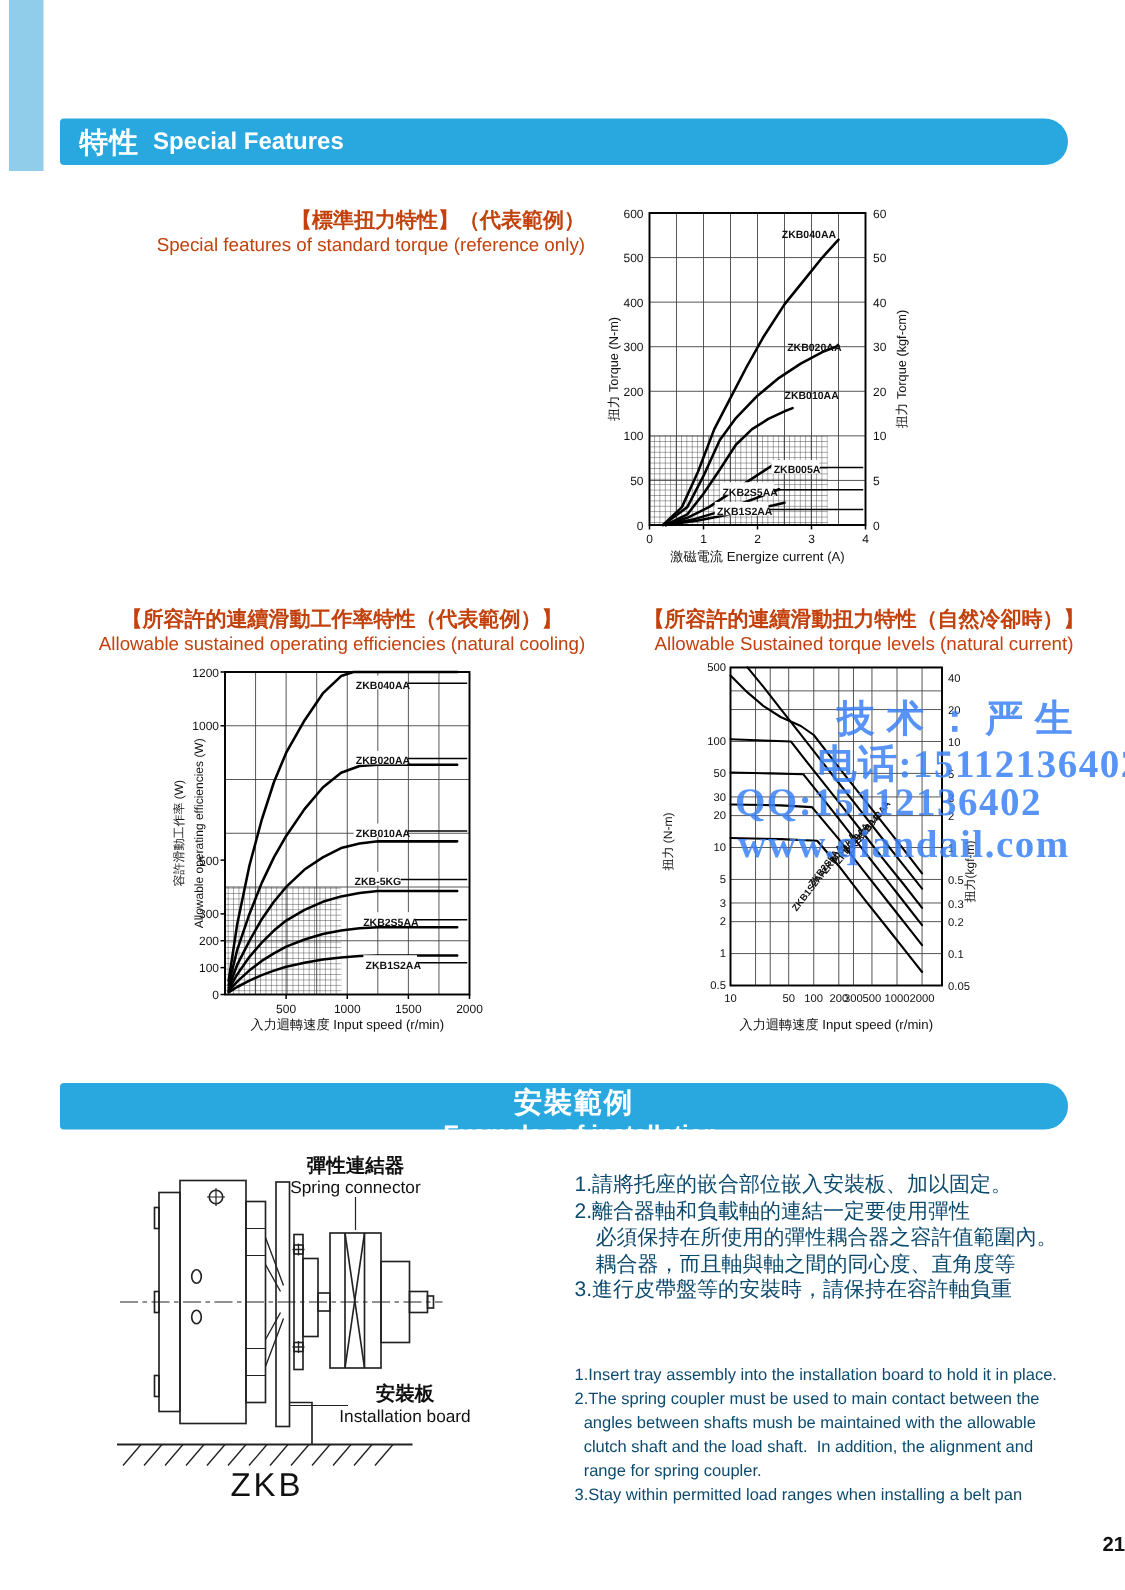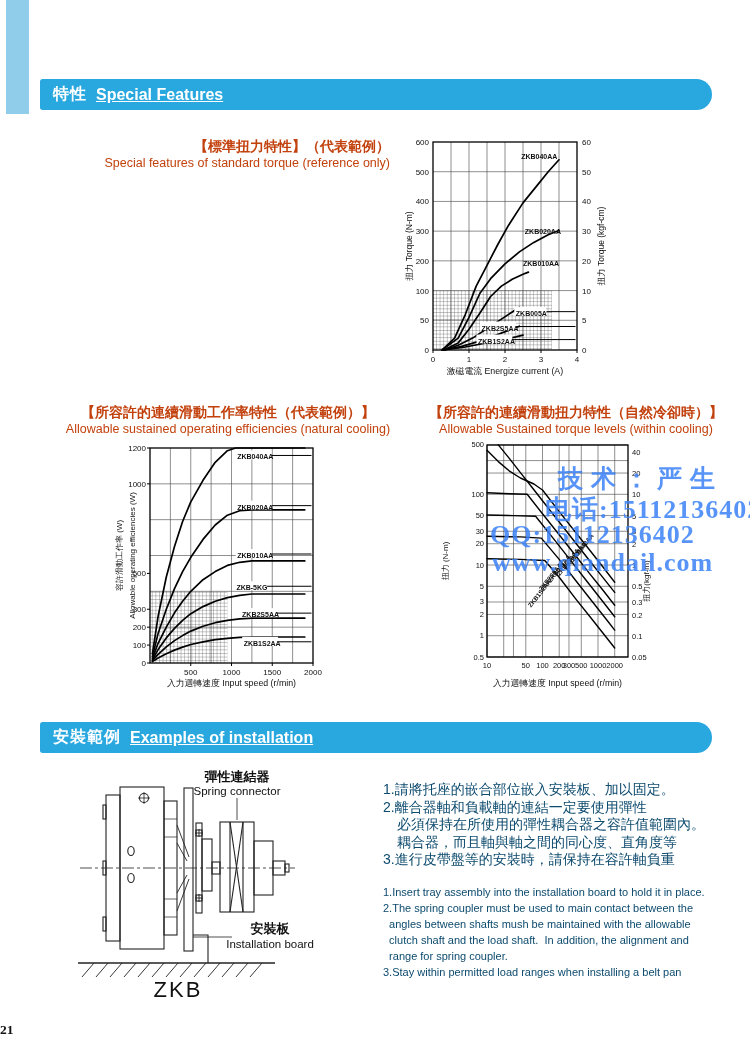--- a/index.html
+++ b/index.html
@@ -2,47 +2,47 @@
 <html><head>
 <meta charset="utf-8">
 <style>
   html,body{margin:0;padding:0;background:#fff;}
   .page{position:relative;width:750px;height:1060px;background:#ffffff;overflow:hidden;
         font-family:"Liberation Sans",sans-serif;color:#111;}
   .accent{position:absolute;left:6px;top:0;width:23px;height:114px;background:#8fcdeb;}
   .hdr{position:absolute;left:40px;height:31px;width:672px;background:#29a8e0;
        border-radius:3px 17px 17px 3px;color:#fff;display:flex;align-items:center;
        padding-left:13px;box-sizing:border-box;}
-  .hdr .zh{font-size:16px;font-weight:bold;letter-spacing:1px;}
-  .hdr .en{font-size:16px;font-weight:bold;margin-left:9px;text-decoration:underline;}
-  #hdr1{top:79px;} #hdr2{top:722px;}
+  .hdr .zh{font-size:19px;font-weight:bold;letter-spacing:1px;}
+  .hdr .en{font-size:16px;font-weight:bold;margin-left:9px;}
+  #hdr1{top:79px;} #hdr2{top:722px;flex-direction:column;}
   .ctitle{position:absolute;color:#c2410c;}
   .ctitle .zh{font-size:14px;font-weight:bold;line-height:18px;}
   .ctitle .en{font-size:12.5px;line-height:16px;}
   #ct1{left:58px;top:137px;width:332px;text-align:right;}
   #ct2{left:36px;top:403px;width:384px;text-align:center;}
   #ct3{left:415px;top:403px;width:322px;text-align:center;}
   svg{position:absolute;overflow:visible;}
   #chart1{left:400px;top:132px;}
   #chart2{left:105px;top:437px;}
   #chart3{left:440px;top:437px;}
   #diagram{left:60px;top:765px;}
   #chart1 text,#chart2 text,#chart3 text,#diagram text{font-family:"Liberation Sans",sans-serif;}
   .wm{position:absolute;color:#3b82f6;opacity:.85;font-family:"Liberation Serif",serif;
       white-space:nowrap;z-index:5;font-weight:bold;}
   #wm1{left:558px;top:462px;font-size:25px;letter-spacing:8px;}
   #wm2{left:545px;top:492px;font-size:26px;letter-spacing:1px;}
   #wm3{left:490px;top:520px;font-size:26px;letter-spacing:1px;}
   #wm4{left:492px;top:548px;font-size:26px;letter-spacing:1px;}
   .notes{position:absolute;left:383px;width:360px;color:#0c4a6e;}
   #notes-zh{top:781px;font-size:14px;line-height:17.5px;}
-  #notes-en{top:884px;font-size:11px;line-height:16px;}
+  #notes-en{top:909px;font-size:11px;line-height:16px;}
   .notes div{white-space:pre;}
-  #pagenum{position:absolute;left:0;right:0;top:1022px;text-align:left;
-           font-size:13.5px;font-weight:bold;font-family:Liberation Serif, serif;}
+  #pagenum{position:absolute;left:0;right:0;top:1022px;text-align:right;
+           font-size:13.5px;font-weight:bold;}
   .dzh{font-size:13px;fill:#111;font-weight:600;}
   .den{font-size:11.5px;fill:#111;}
   .dcap{font-size:22px;fill:#111;letter-spacing:2px;}
 </style>
 </head>
 <body>
 
 <div class="page">
 
   <div class="accent"></div>
@@ -196,21 +196,21 @@
       <rect x="137.225" y="199.79166666666666" width="35.8" height="9" fill="#fff"></rect>
       <line x1="173.52499999999998" y1="204.79166666666666" x2="206.5" y2="204.79166666666666" stroke="#000" stroke-width="1"></line>
       <text x="138.725" y="208.79166666666666" font-size="7" fill="#111" text-anchor="start" font-weight="bold">ZKB1S2AA</text>
       <text x="17" y="118.5" font-size="8" fill="#111" text-anchor="middle" transform="rotate(-90 17 118.5)">容許滑動工作率 (W)</text>
       <text x="30" y="118.5" font-size="8" fill="#111" text-anchor="middle" transform="rotate(-90 30 118.5)">Allowable operating efficiencies (W)</text>
       <text x="126.5" y="249" font-size="8.8" fill="#111" text-anchor="middle">入力迴轉速度  Input speed (r/min)</text>
     </svg>
 
   <div class="ctitle" id="ct3">
     <div class="zh">【所容許的連續滑動扭力特性（自然冷卻時）】</div>
-    <div class="en">Allowable Sustained torque levels (within cooling)</div>
+    <div class="en">Allowable Sustained torque levels (natural current)</div>
   </div>
   <svg id="chart3" width="240" height="256" viewBox="0 0 240 256">
       <line x1="47" y1="8" x2="47" y2="220" stroke="#444" stroke-width="0.6"></line>
       <line x1="63.70716475935096" y1="8" x2="63.70716475935096" y2="220" stroke="#444" stroke-width="0.6"></line>
       <line x1="73.48022963694126" y1="8" x2="73.48022963694126" y2="220" stroke="#444" stroke-width="0.6"></line>
       <line x1="85.79283524064904" y1="8" x2="85.79283524064904" y2="220" stroke="#444" stroke-width="0.6"></line>
       <line x1="102.5" y1="8" x2="102.5" y2="220" stroke="#444" stroke-width="0.6"></line>
       <line x1="119.20716475935096" y1="8" x2="119.20716475935096" y2="220" stroke="#444" stroke-width="0.6"></line>
       <line x1="128.98022963694126" y1="8" x2="128.98022963694126" y2="220" stroke="#444" stroke-width="0.6"></line>
       <line x1="141.29283524064903" y1="8" x2="141.29283524064903" y2="220" stroke="#444" stroke-width="0.6"></line>

